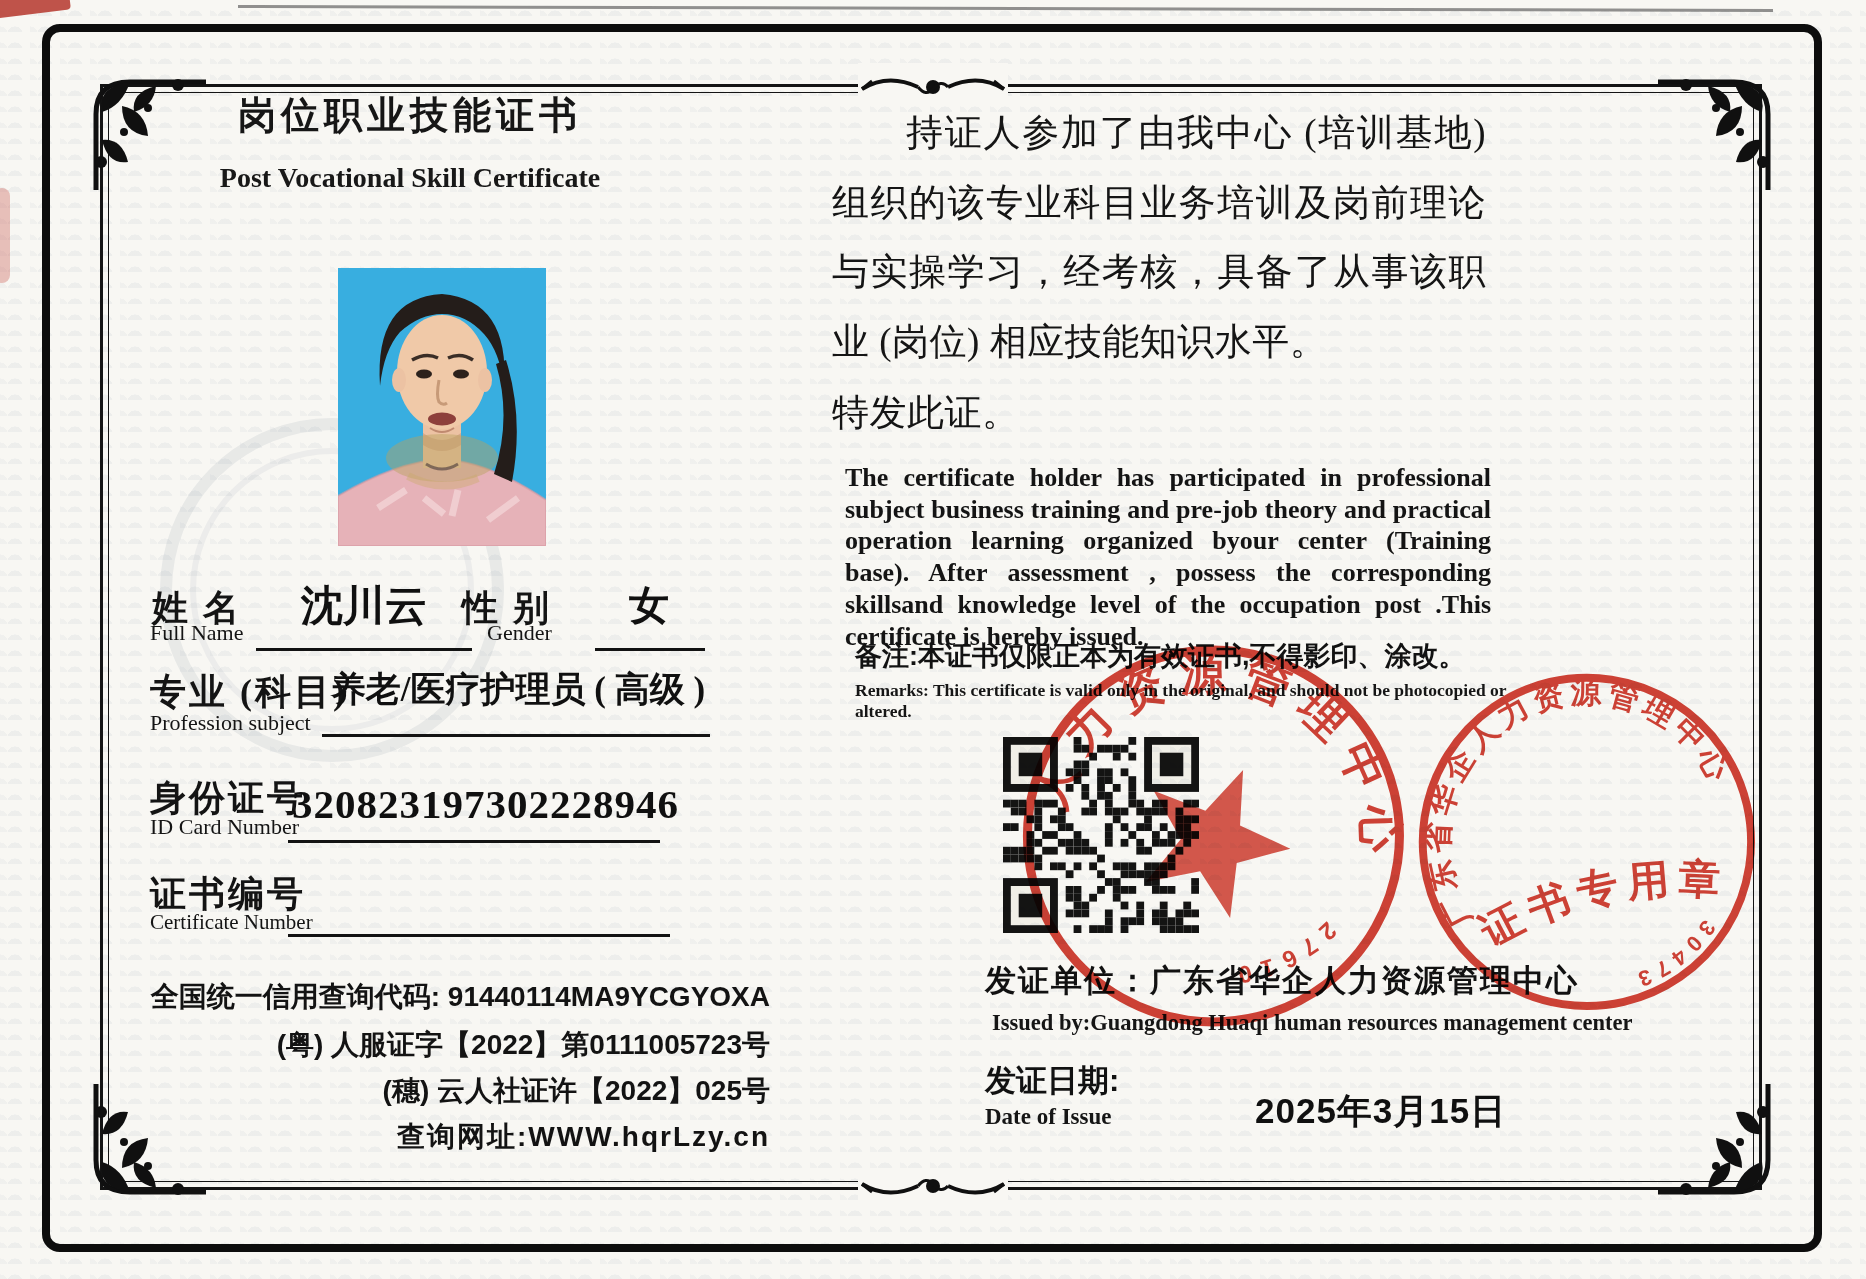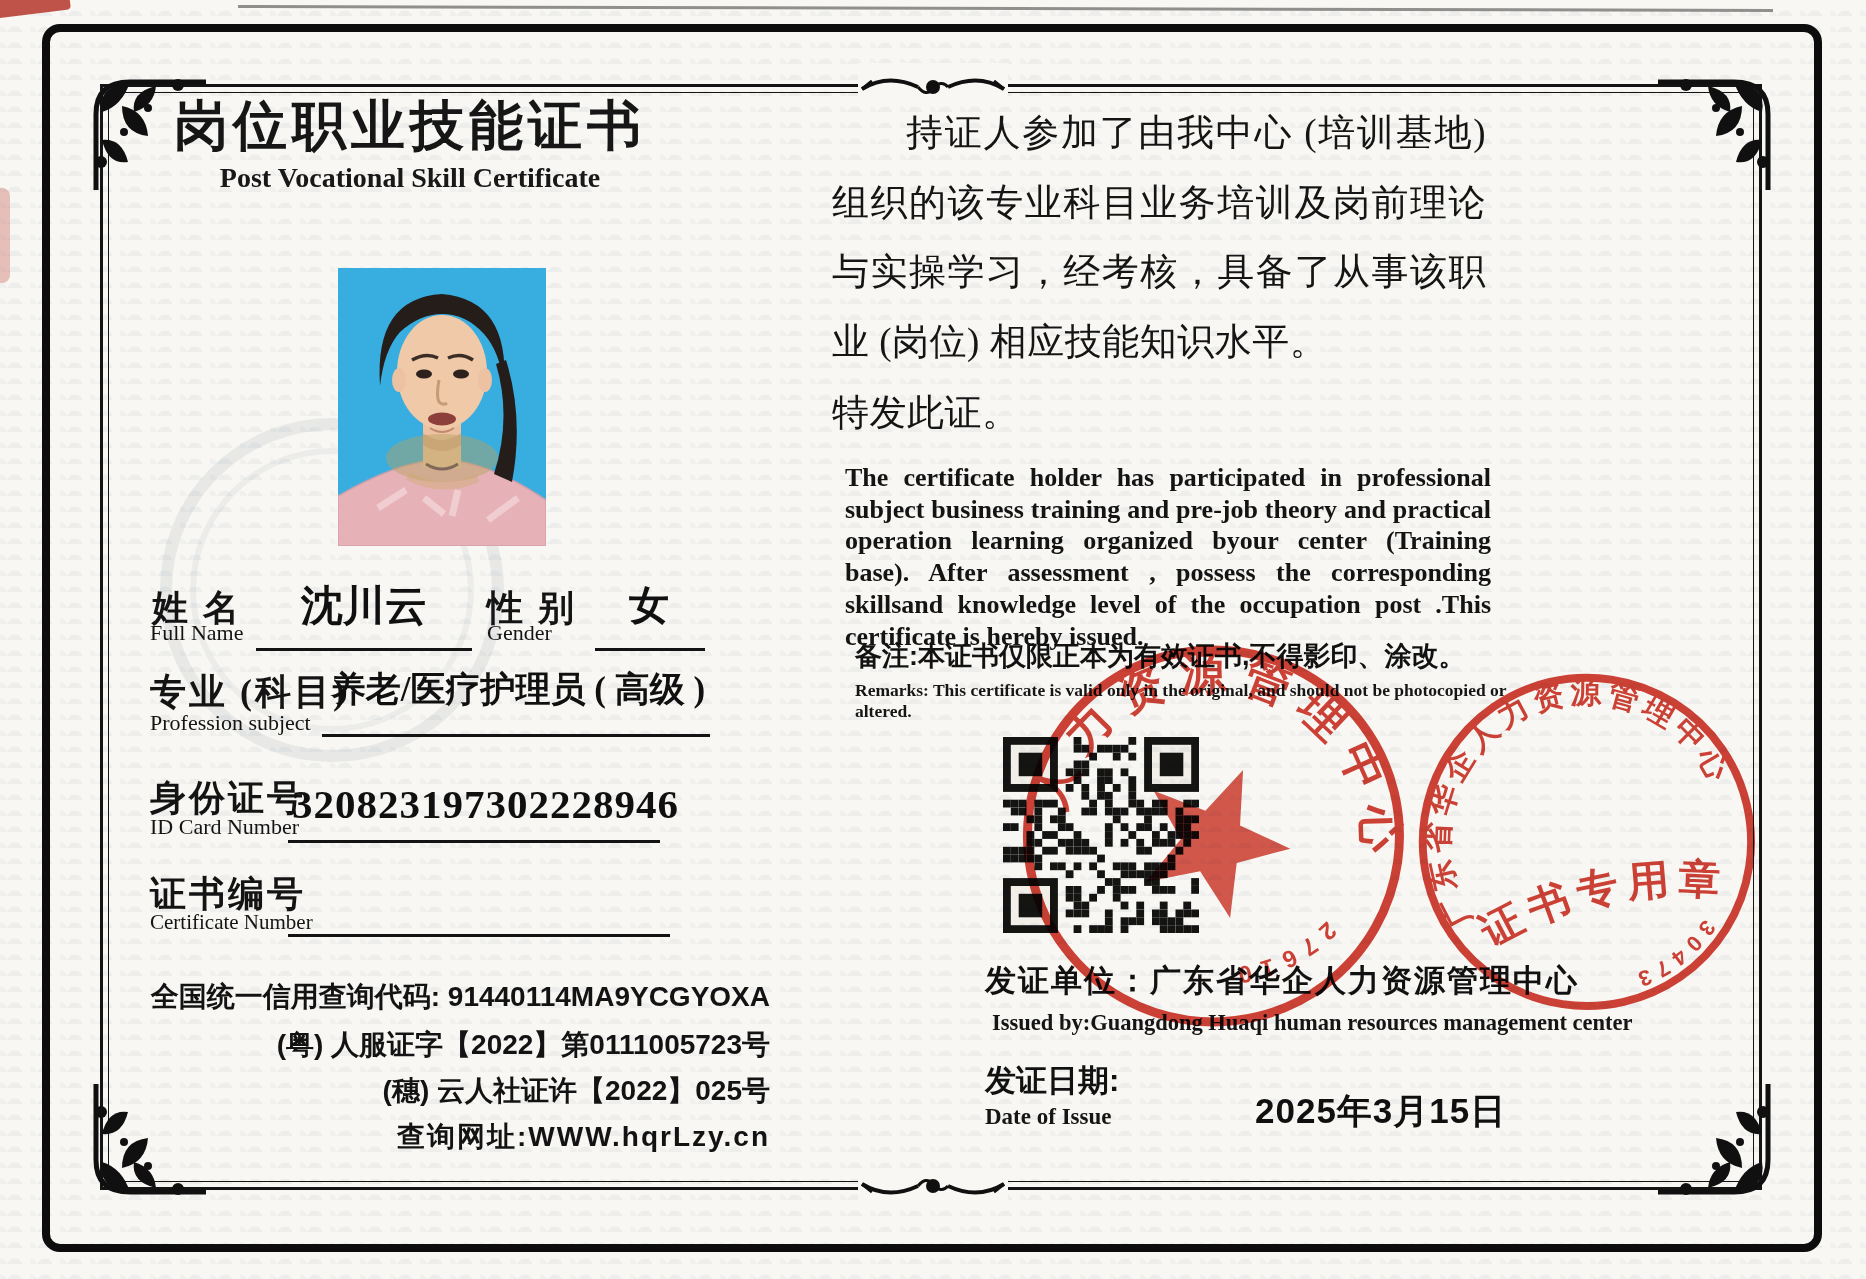--- a/index.html
+++ b/index.html
@@ -14,21 +14,21 @@
   .outer-border{position:absolute;left:42px;top:24px;width:1780px;height:1228px;box-sizing:border-box;
     border:8px solid #0d0d0d;border-radius:18px;}
   .inner-frame{position:absolute;left:100px;top:84px;width:1662px;height:1106px;box-sizing:border-box;
     border:3px solid #141414;}
   .inner-frame::before{content:"";position:absolute;inset:5px;border:1.5px solid #141414;}
   .corner{position:absolute;width:122px;height:122px;z-index:3;}
   .orn-mid{position:absolute;left:858px;width:150px;height:42px;background:#f8f7f3;z-index:3;
     display:flex;align-items:center;justify-content:center;}
   
   .abs{position:absolute;z-index:2;}
-  .title-cn{left:148px;top:90px;width:524px;text-align:center;font-size:54px;font-weight:800;
+  .title-cn{left:148px;top:90px;width:524px;text-align:center;font-size:38px;font-weight:800;
     letter-spacing:5px;color:#161616;font-family:"Liberation Sans",sans-serif;}
   .title-en{left:148px;top:162px;width:524px;text-align:center;font-size:28px;font-weight:700;
     font-family:"Liberation Serif",serif;color:#181818;}
   .photo{left:338px;top:268px;width:208px;height:278px;z-index:2;}
   .lab-cn{font-family:"Liberation Serif",serif;font-weight:600;font-size:36px;color:#141414;letter-spacing:3px;}
   .lab-en{font-family:Liberation Serif, serif;font-size:22px;color:#141414;}
   .val{font-family:"Liberation Serif",serif;font-weight:600;color:#101010;text-align:center;}
   .uline{position:absolute;height:2.5px;background:#131313;z-index:2;}
   .foot-line{left:150px;width:620px;font-size:28px;font-weight:700;color:#131313;
     font-family:"Liberation Sans",sans-serif;text-align:right;}
@@ -143,21 +143,21 @@
     <path d="M40,240 l28 -18 M150,252 l30 -22 M86,230 l20 16 M120,222 l-6 26" stroke="#f2d3d6" stroke-width="7" opacity=".8" fill="none"></path>
     <path d="M88,196 q16 10 32 0" stroke="#5b4a45" stroke-width="3" fill="none" opacity=".7"></path>
   </svg>
 
   <div class="emboss"></div>
 
   <div class="abs lab-cn" style="left:152px;top:584px">姓 名</div>
   <div class="abs lab-en" style="left:150px;top:620px">Full Name</div>
   <div class="abs val" style="left:258px;top:578px;width:212px;font-size:42px">沈川云</div>
   <div class="uline" style="left:256px;top:648px;width:216px"></div>
-  <div class="abs lab-cn" style="left:487px;top:584px">性 别</div>
+  <div class="abs lab-cn" style="left:462px;top:584px">性 别</div>
   <div class="abs lab-en" style="left:487px;top:620px">Gender</div>
   <div class="abs val" style="left:595px;top:578px;width:108px;font-size:40px">女</div>
   <div class="uline" style="left:595px;top:648px;width:110px"></div>
 
   <div class="abs lab-cn" style="left:150px;top:668px">专业 (科目)</div>
   <div class="abs lab-en" style="left:150px;top:710px">Profession subject</div>
   <div class="abs val" style="left:324px;top:666px;width:388px;font-size:35px">养老/医疗护理员 ( 高级 )</div>
   <div class="uline" style="left:322px;top:734px;width:388px"></div>
 
   <div class="abs lab-cn" style="left:150px;top:774px">身份证号</div>

